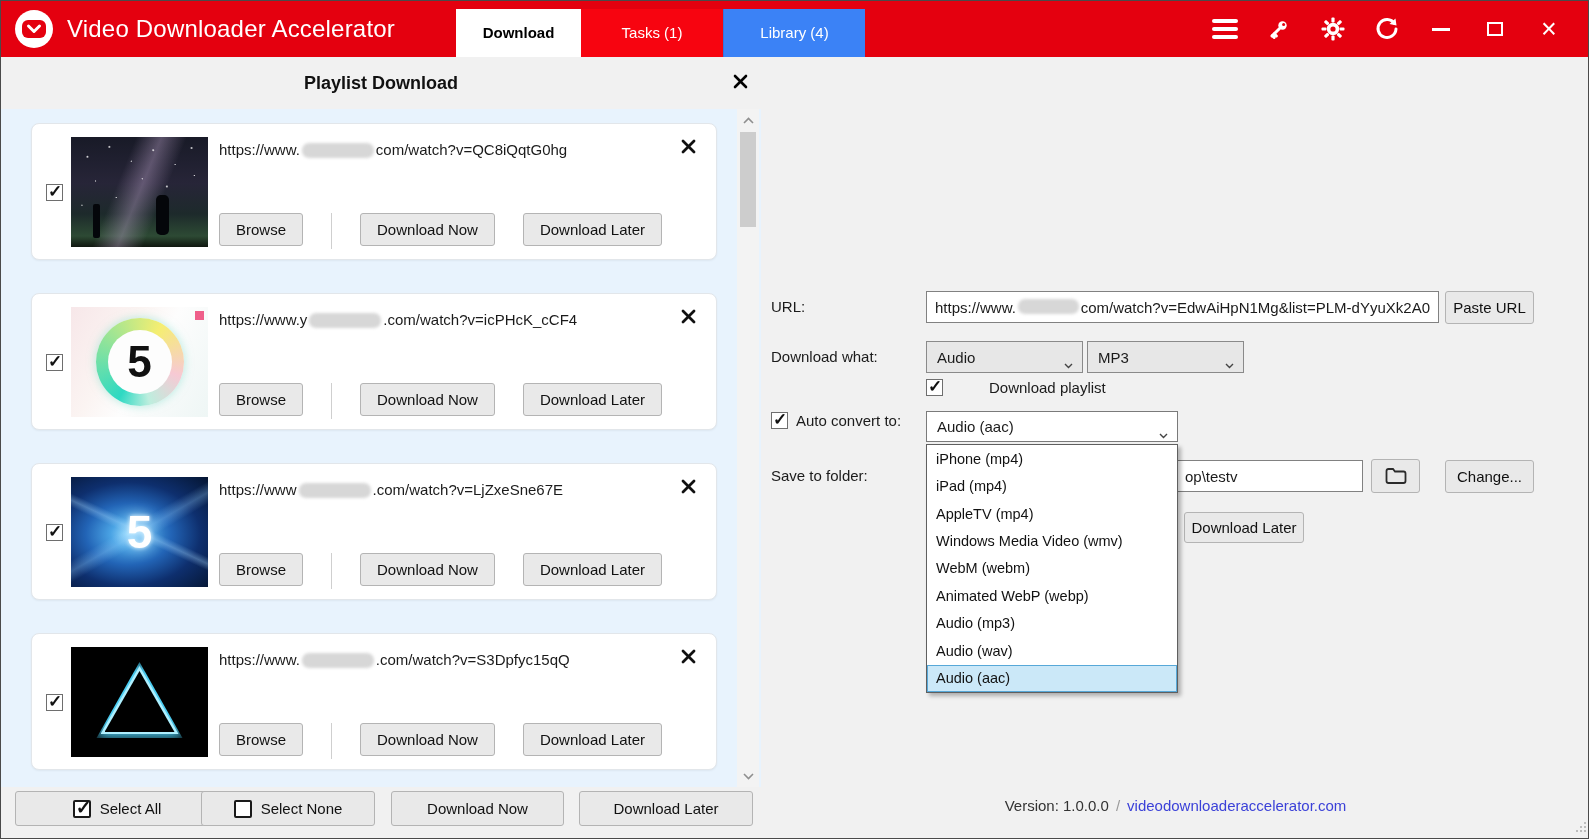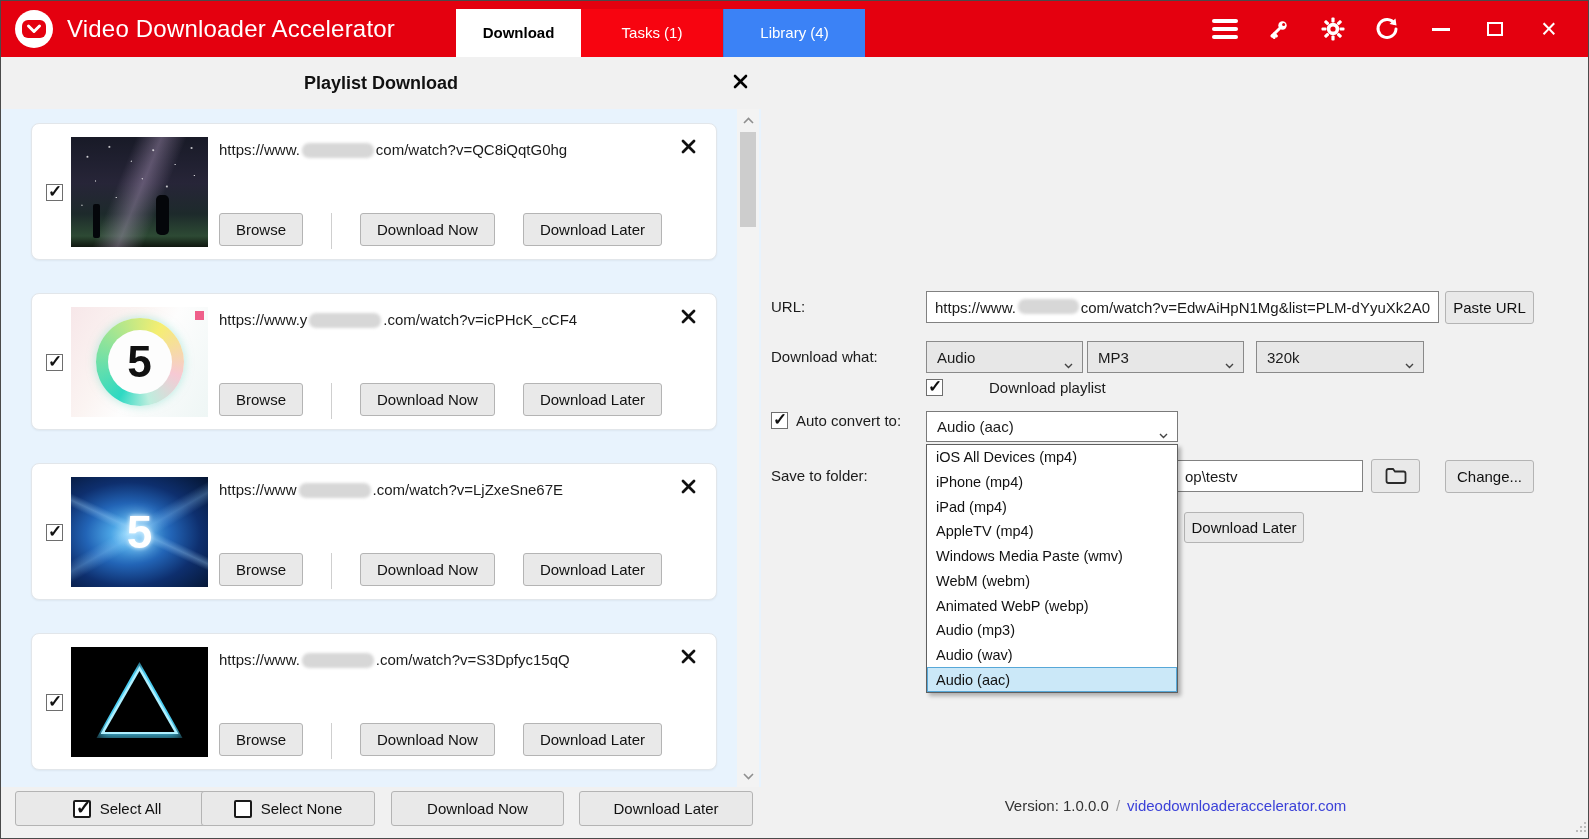--- a/index.html
+++ b/index.html
@@ -337,49 +337,42 @@
       <span class="chev"><svg width="9" height="6" viewBox="0 0 9 6">
             <polyline points="1,1 4.5,4.5 8,1" fill="none" stroke="#444" stroke-width="1.4"></polyline>
           </svg></span>
     </div>
     <div class="select" style="left:326px; top:284px; width:157px;">
       <span>MP3</span>
       <span class="chev"><svg width="9" height="6" viewBox="0 0 9 6">
             <polyline points="1,1 4.5,4.5 8,1" fill="none" stroke="#444" stroke-width="1.4"></polyline>
           </svg></span>
     </div>
-    <div class="select" style="left:495px; top:284px; width:168px;">
-      <span>320k</span>
-      <span class="chev"><svg width="9" height="6" viewBox="0 0 9 6">
-            <polyline points="1,1 4.5,4.5 8,1" fill="none" stroke="#444" stroke-width="1.4"></polyline>
-          </svg></span>
-    </div>
 
     <div class="checkrow" style="left:165px; top:322px;gap:46px;">
       <span class="cb checked"></span>
       <span>Download playlist</span>
     </div>
 
     <div class="checkrow" style="left:10px; top:355px;text-align:right;">
       <span class="cb checked"></span>
       <span>Auto convert to:</span>
     </div>
     <div class="combo" style="left:165px; top:354px; width:252px;">
       <span>Audio (aac)</span>
       <span class="chev"><svg width="9" height="6" viewBox="0 0 9 6">
             <polyline points="1,1 4.5,4.5 8,1" fill="none" stroke="#444" stroke-width="1.4"></polyline>
           </svg></span>
     </div>
 
     <div class="optlist">
-      <div class="opt">iOS All Devices (mp4)</div>
       <div class="opt">iPhone (mp4)</div>
       <div class="opt">iPad (mp4)</div>
       <div class="opt">AppleTV (mp4)</div>
-      <div class="opt">Windows Media Paste (wmv)</div>
+      <div class="opt">Windows Media Video (wmv)</div>
       <div class="opt">WebM (webm)</div>
       <div class="opt">Animated WebP (webp)</div>
       <div class="opt">Audio (mp3)</div>
       <div class="opt">Audio (wav)</div>
       <div class="opt selected">Audio (aac)</div>
     </div>
 
     <div class="rlabel" style="left:10px; top:403px;">Save to folder:</div>
     <div class="textbox save-input" style="left:165px; top:403px; width:437px;">
       <span>op\testv</span>

